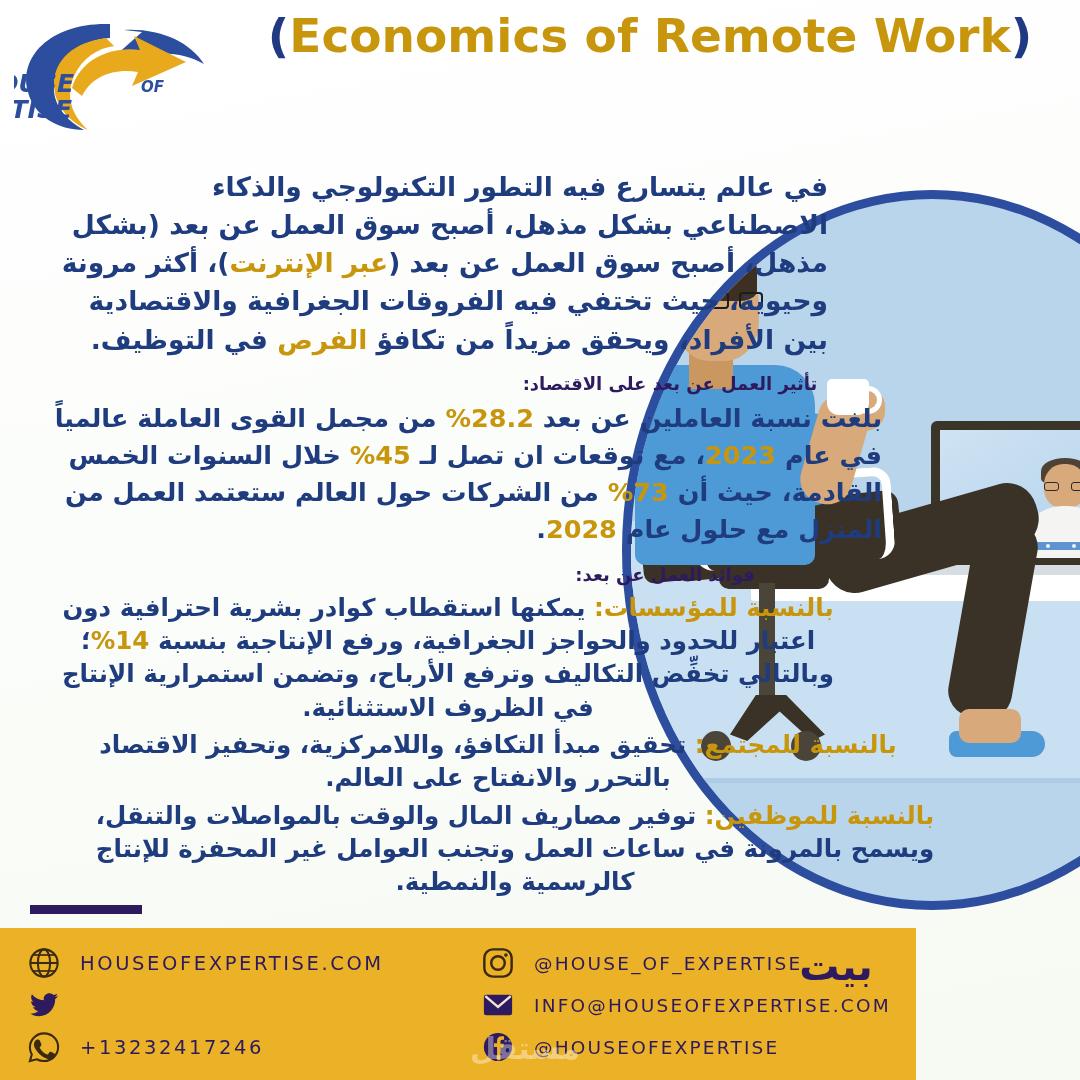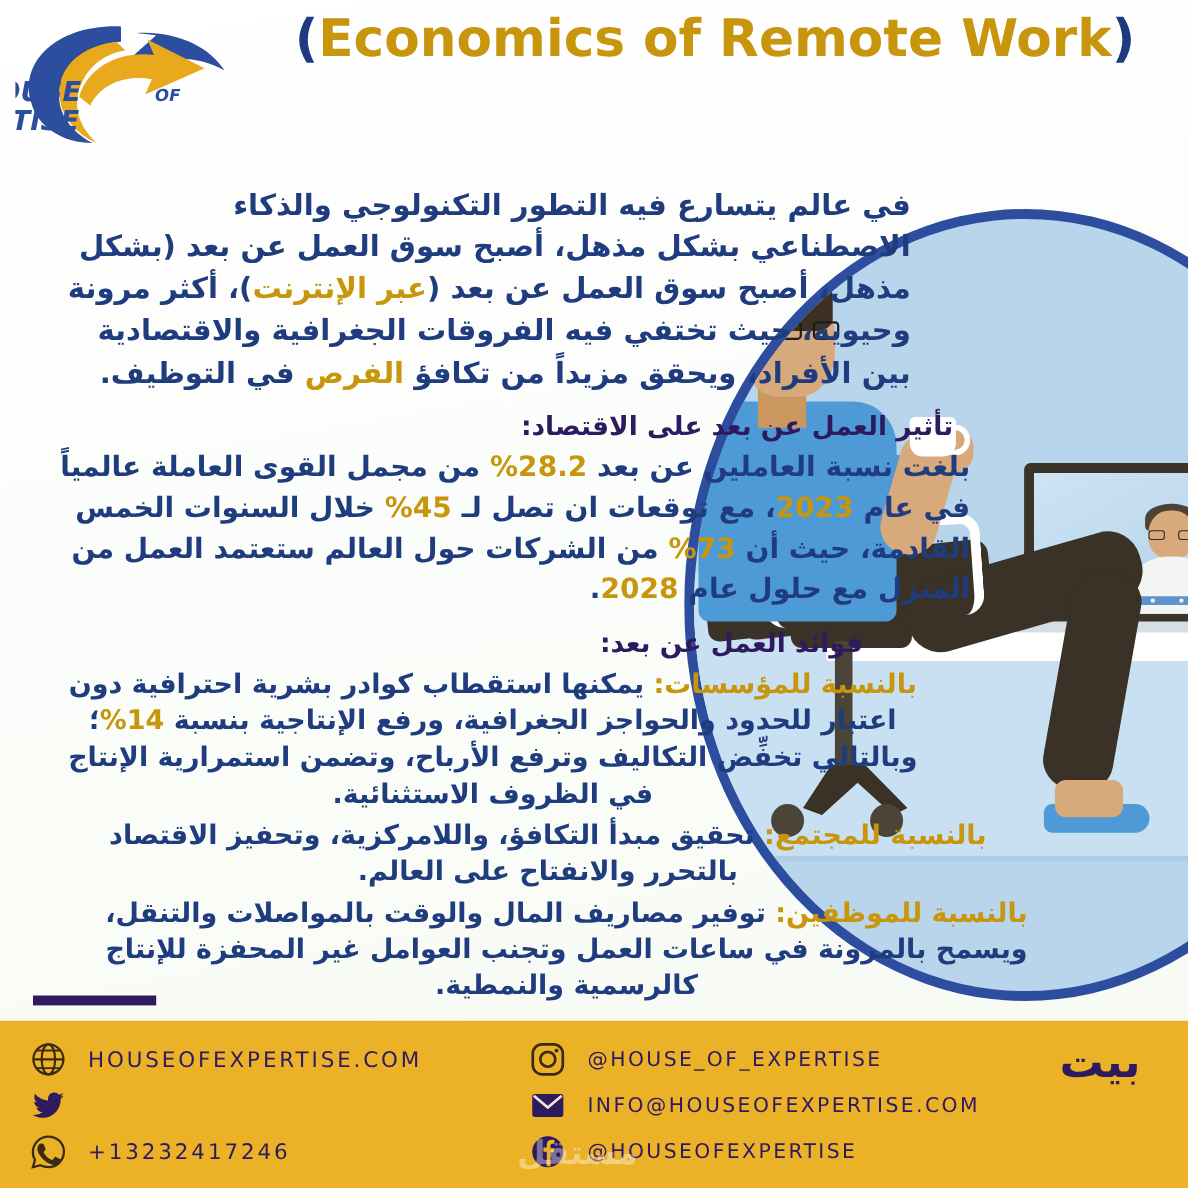--- a/index.html
+++ b/index.html
@@ -244,21 +244,21 @@
   }
   .para.intro{
     padding:8px 230px 0 38px;
     font-size:26.5px;
     line-height:1.44;
   }
   .hl{color:#c8960c;}
   .sec-head{
     color:#2e1a5e;
     font-weight:bold;
-    font-size:24px;
+    font-size:18px;
     text-align:center;
     margin:14px 0 6px 0;
     padding-left:260px;
   }
   .sec-head.h2{padding-left:250px;padding-right:0;margin-top:16px;}
   .stats{
     padding:0 176px 0 26px;
     font-size:25.5px;
     line-height:1.45;
   }
@@ -273,21 +273,21 @@
   .benefit.b3{padding:0 90px 0 40px;margin-top:4px;}
   .lbl{color:#c8960c;}
 
   .rule{
     position:absolute;left:30px;top:905px;width:112px;height:9px;
     background:#2e1a5e;
   }
 
   
   .footer{
-    position:absolute;left:0;bottom:0;width:1080px;height:152px;
+    position:absolute;left:0;bottom:0;width:916px;height:152px;
     background:#ecb227;
     direction:ltr;
   }
   .fcol{
     position:absolute;top:14px;height:126px;
     display:flex;flex-direction:column;justify-content:space-around;
   }
   .fcol.c1{left:24px;width:430px;}
   .fcol.c2{left:478px;width:470px;}
   .frow{

